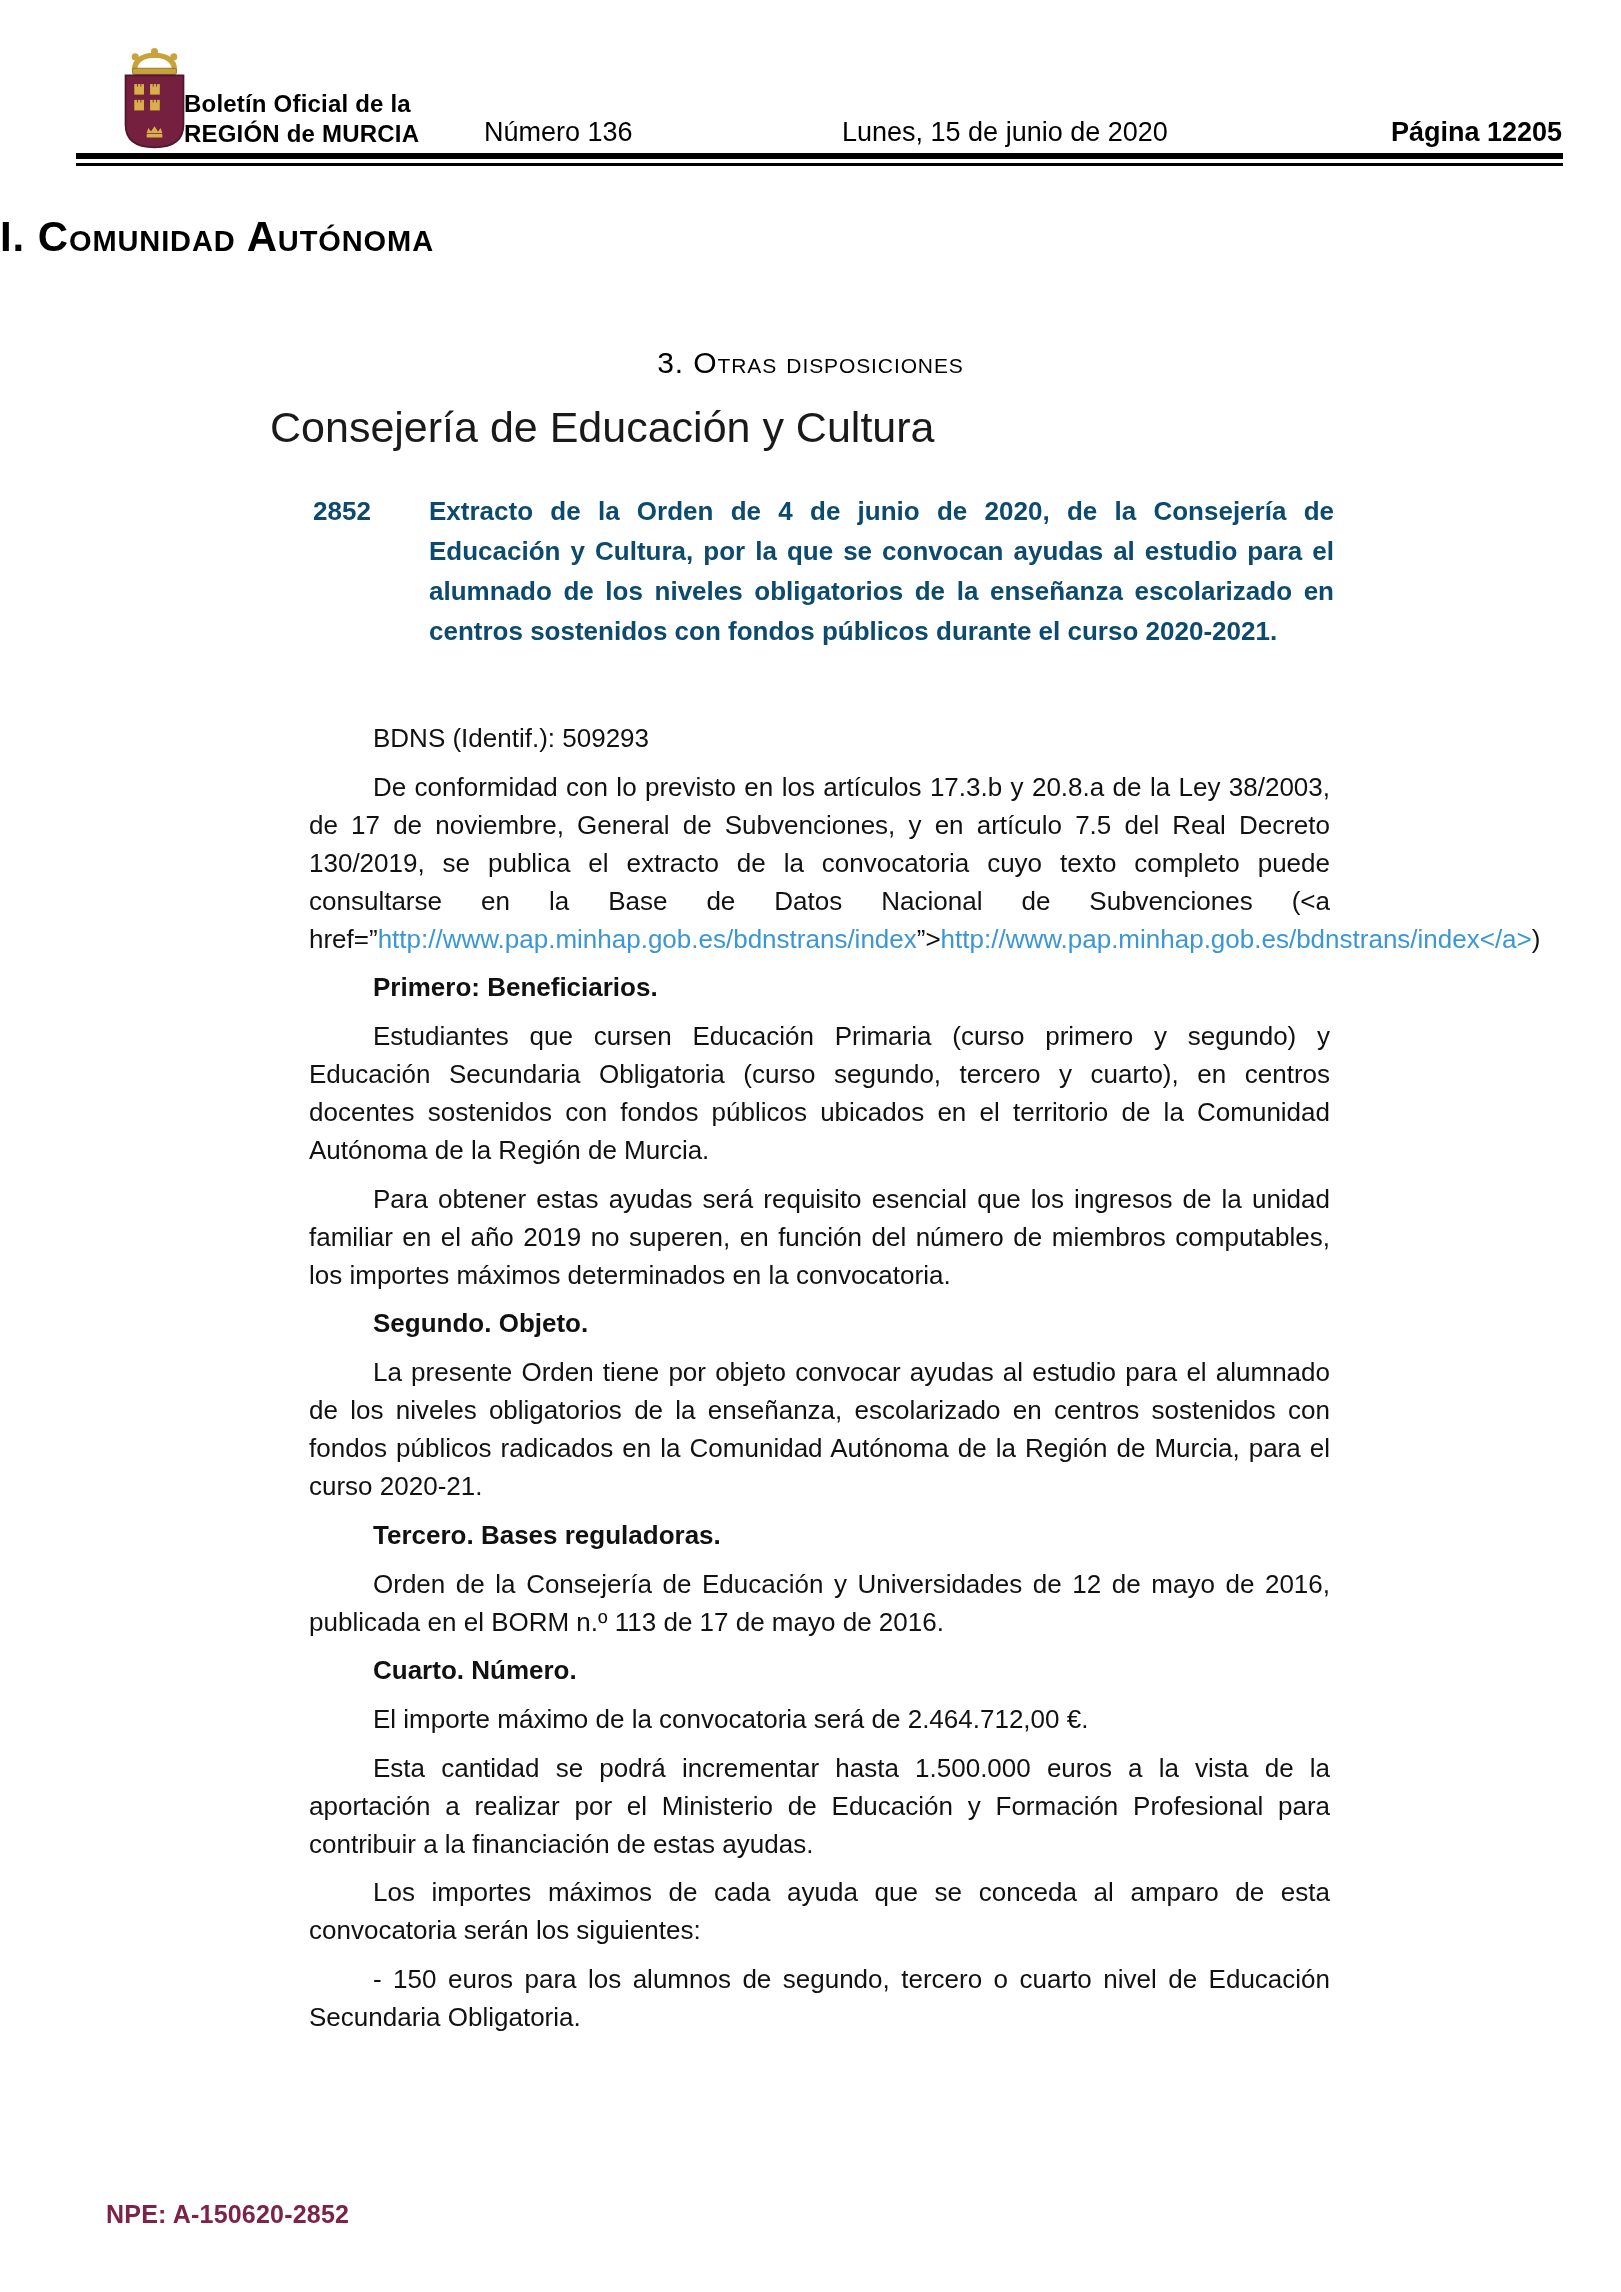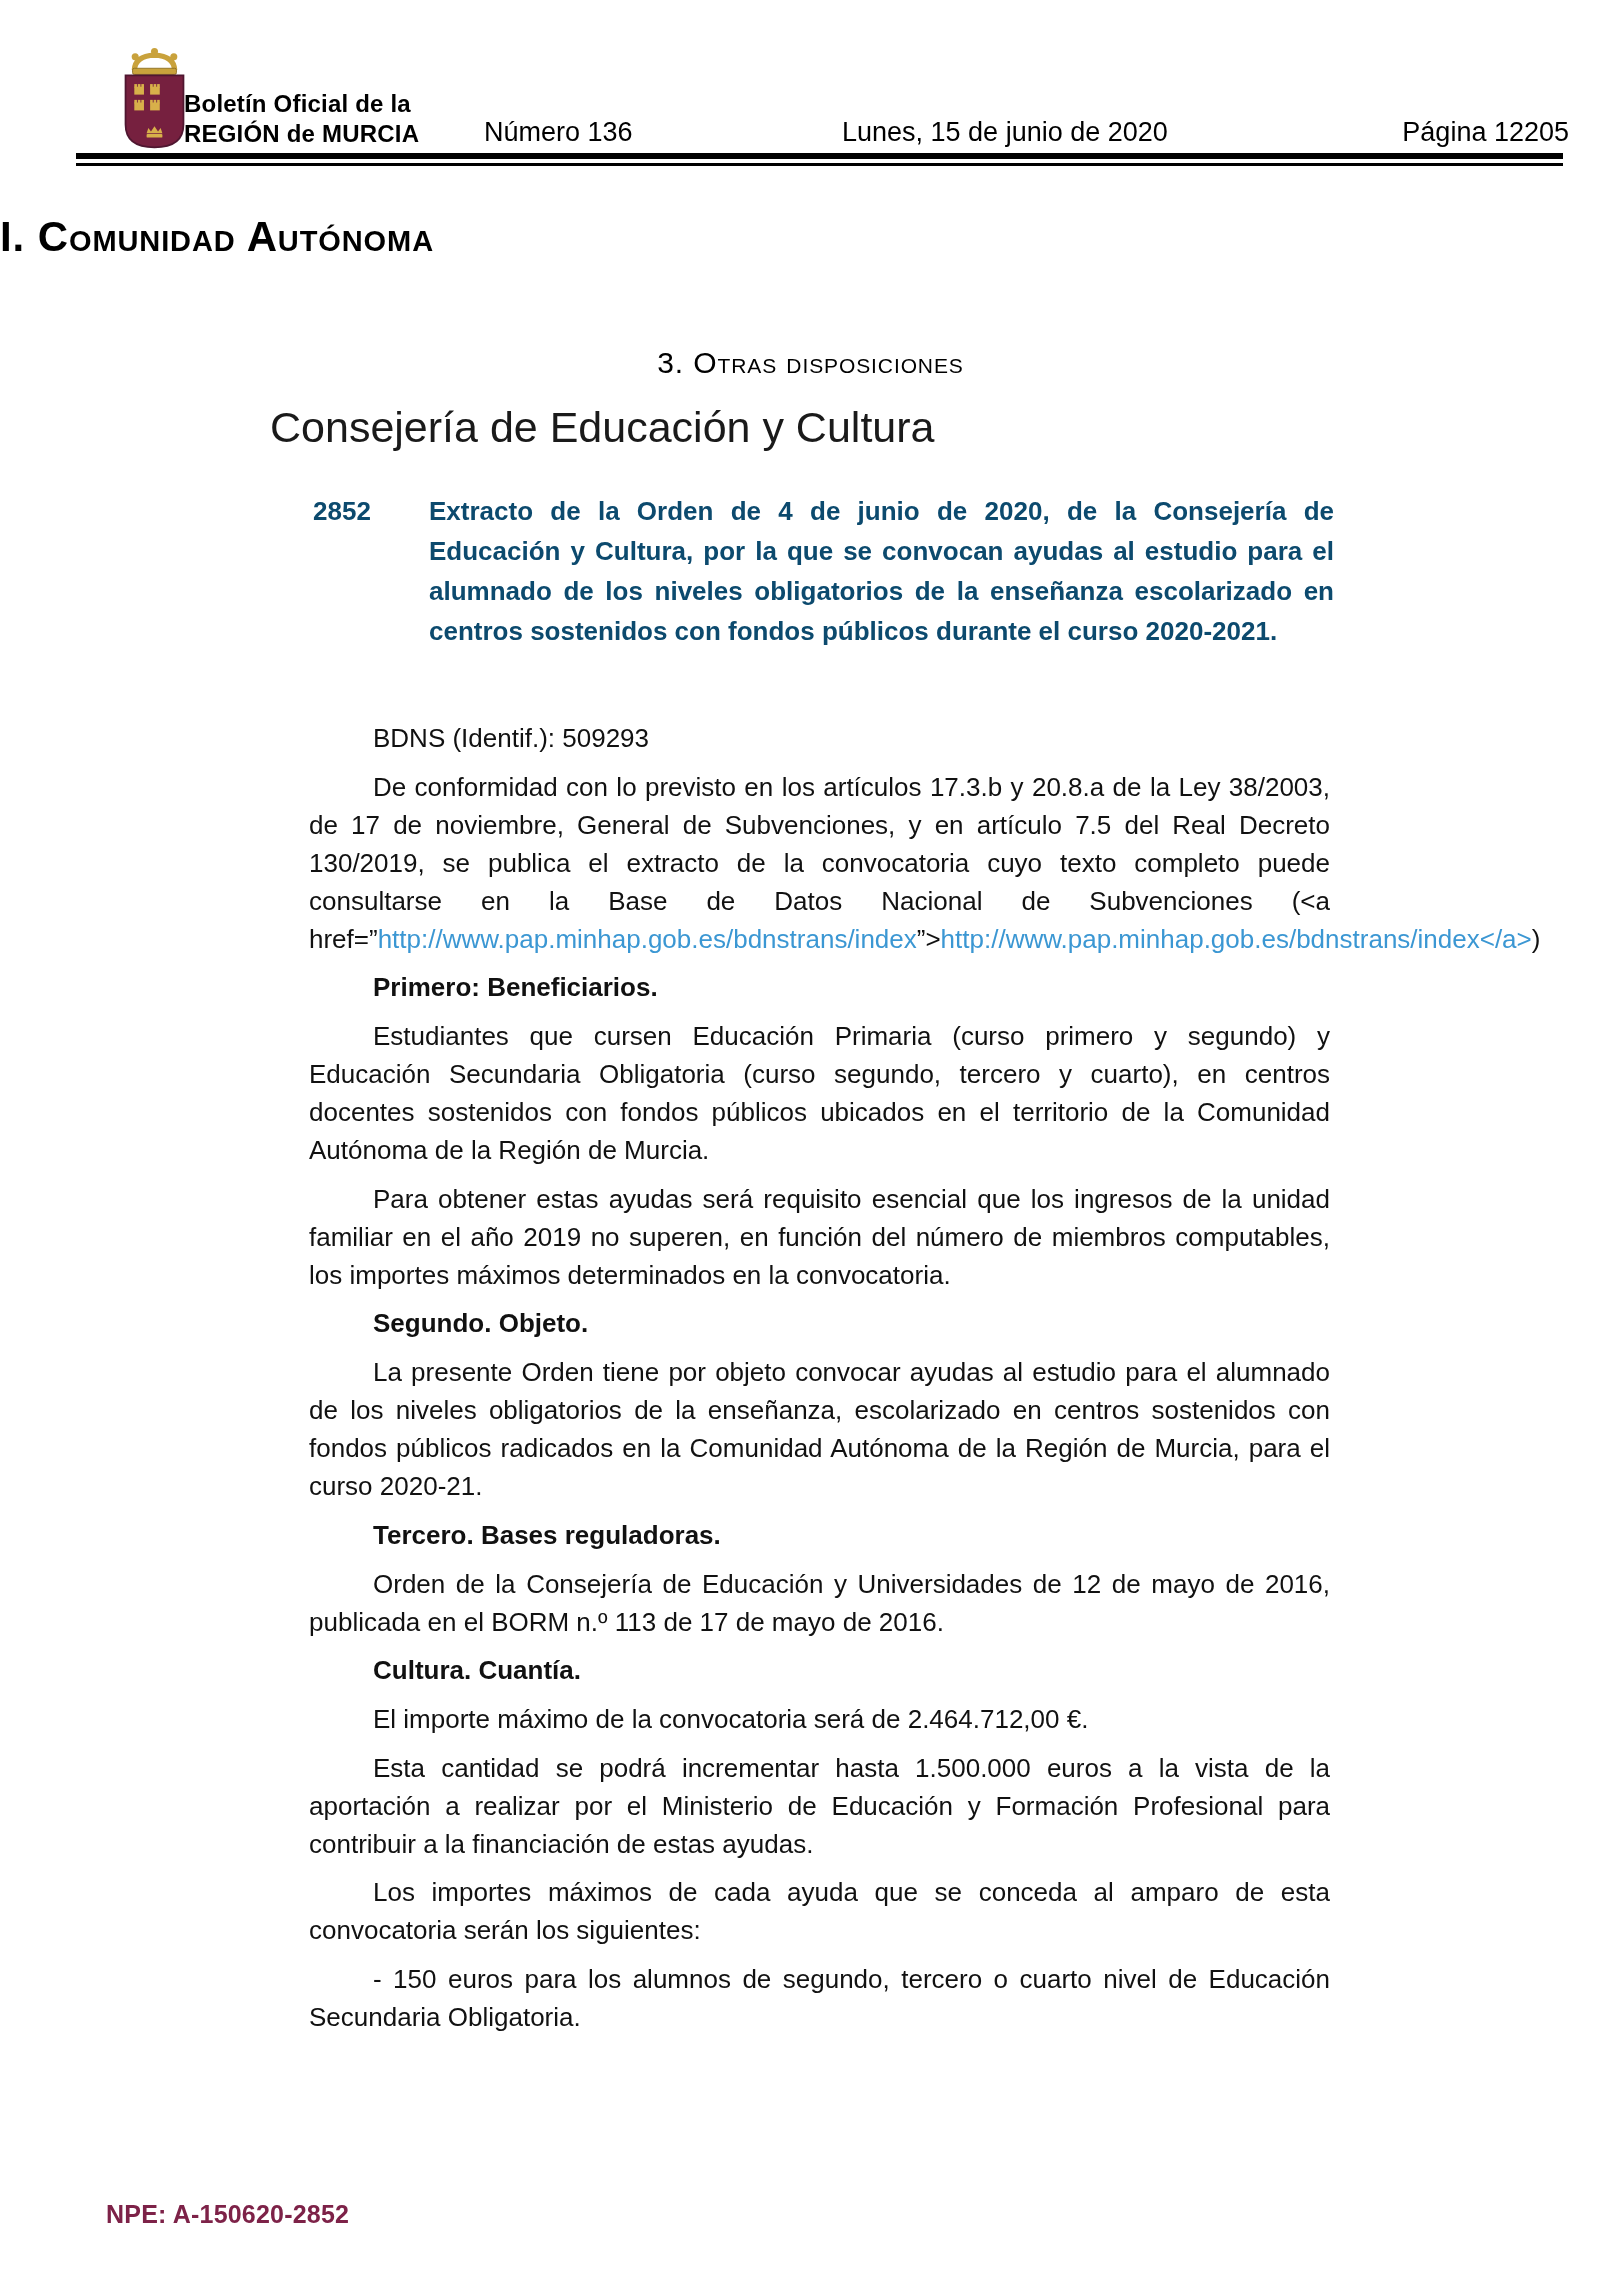--- a/index.html
+++ b/index.html
@@ -14,21 +14,21 @@
   
   .crest{position:absolute;left:115px;top:47px;}
   .brand{
     position:absolute;left:184px;top:89px;
     font-size:24px;font-weight:bold;line-height:30px;color:#000;
     letter-spacing:0.2px;
   }
   .hdr-item{position:absolute;top:117px;font-size:27px;color:#000;}
   .hdr-issue{left:484px;}
   .hdr-date{left:842px;}
-  .hdr-page{right:52px;}
+  .hdr-page{right:59px;font-weight:bold;}
   .rule-thick{position:absolute;left:76px;top:153px;width:1487px;height:6.3px;background:#000;}
   .rule-thin{position:absolute;left:76px;top:163px;width:1487px;height:2.7px;background:#000;}
   
   .section-title{
     position:absolute;left:0;top:213px;width:1621px;
     font-size:42px;font-weight:bold;font-variant:small-caps;letter-spacing:0.9px;color:#000;
   }
   .subsection-title{
     position:absolute;left:0;top:310px;width:1621px;text-align:center;
     font-size:30px;font-variant:small-caps;letter-spacing:0.9px;color:#000;margin-top:36px;
@@ -139,21 +139,21 @@
     <p class="hd">Primero: Beneficiarios.</p>
     <p>Estudiantes que cursen Educación Primaria (curso primero y segundo) y Educación Secundaria Obligatoria (curso segundo, tercero y cuarto), en centros docentes sostenidos con fondos públicos ubicados en el territorio de la Comunidad Autónoma de la Región de Murcia.</p>
     <p>Para obtener estas ayudas será requisito esencial que los ingresos de la unidad familiar en el año 2019 no superen, en función del número de miembros computables, los importes máximos determinados en la convocatoria.</p>
 
     <p class="hd">Segundo. Objeto.</p>
     <p>La presente Orden tiene por objeto convocar ayudas al estudio para el alumnado de los niveles obligatorios de la enseñanza, escolarizado en centros sostenidos con fondos públicos radicados en la Comunidad Autónoma de la Región de Murcia, para el curso 2020-21.</p>
 
     <p class="hd">Tercero. Bases reguladoras.</p>
     <p>Orden de la Consejería de Educación y Universidades de 12 de mayo de 2016, publicada en el BORM n.º 113 de 17 de mayo de 2016.</p>
 
-    <p class="hd">Cultura. Cuantía.</p>
+    <p class="hd">Cuarto. Número.</p>
     <p>El importe máximo de la convocatoria será de 2.464.712,00 €.</p>
     <p>Esta cantidad se podrá incrementar hasta 1.500.000 euros a la vista de la aportación a realizar por el Ministerio de Educación y Formación Profesional para contribuir a la financiación de estas ayudas.</p>
     <p>Los importes máximos de cada ayuda que se conceda al amparo de esta convocatoria serán los siguientes:</p>
     <p>- 150 euros para los alumnos de segundo, tercero o cuarto nivel de Educación Secundaria Obligatoria.</p>
   </div>
 
   <div class="npe">NPE: A-150620-2852</div>
 
 </div>
 

